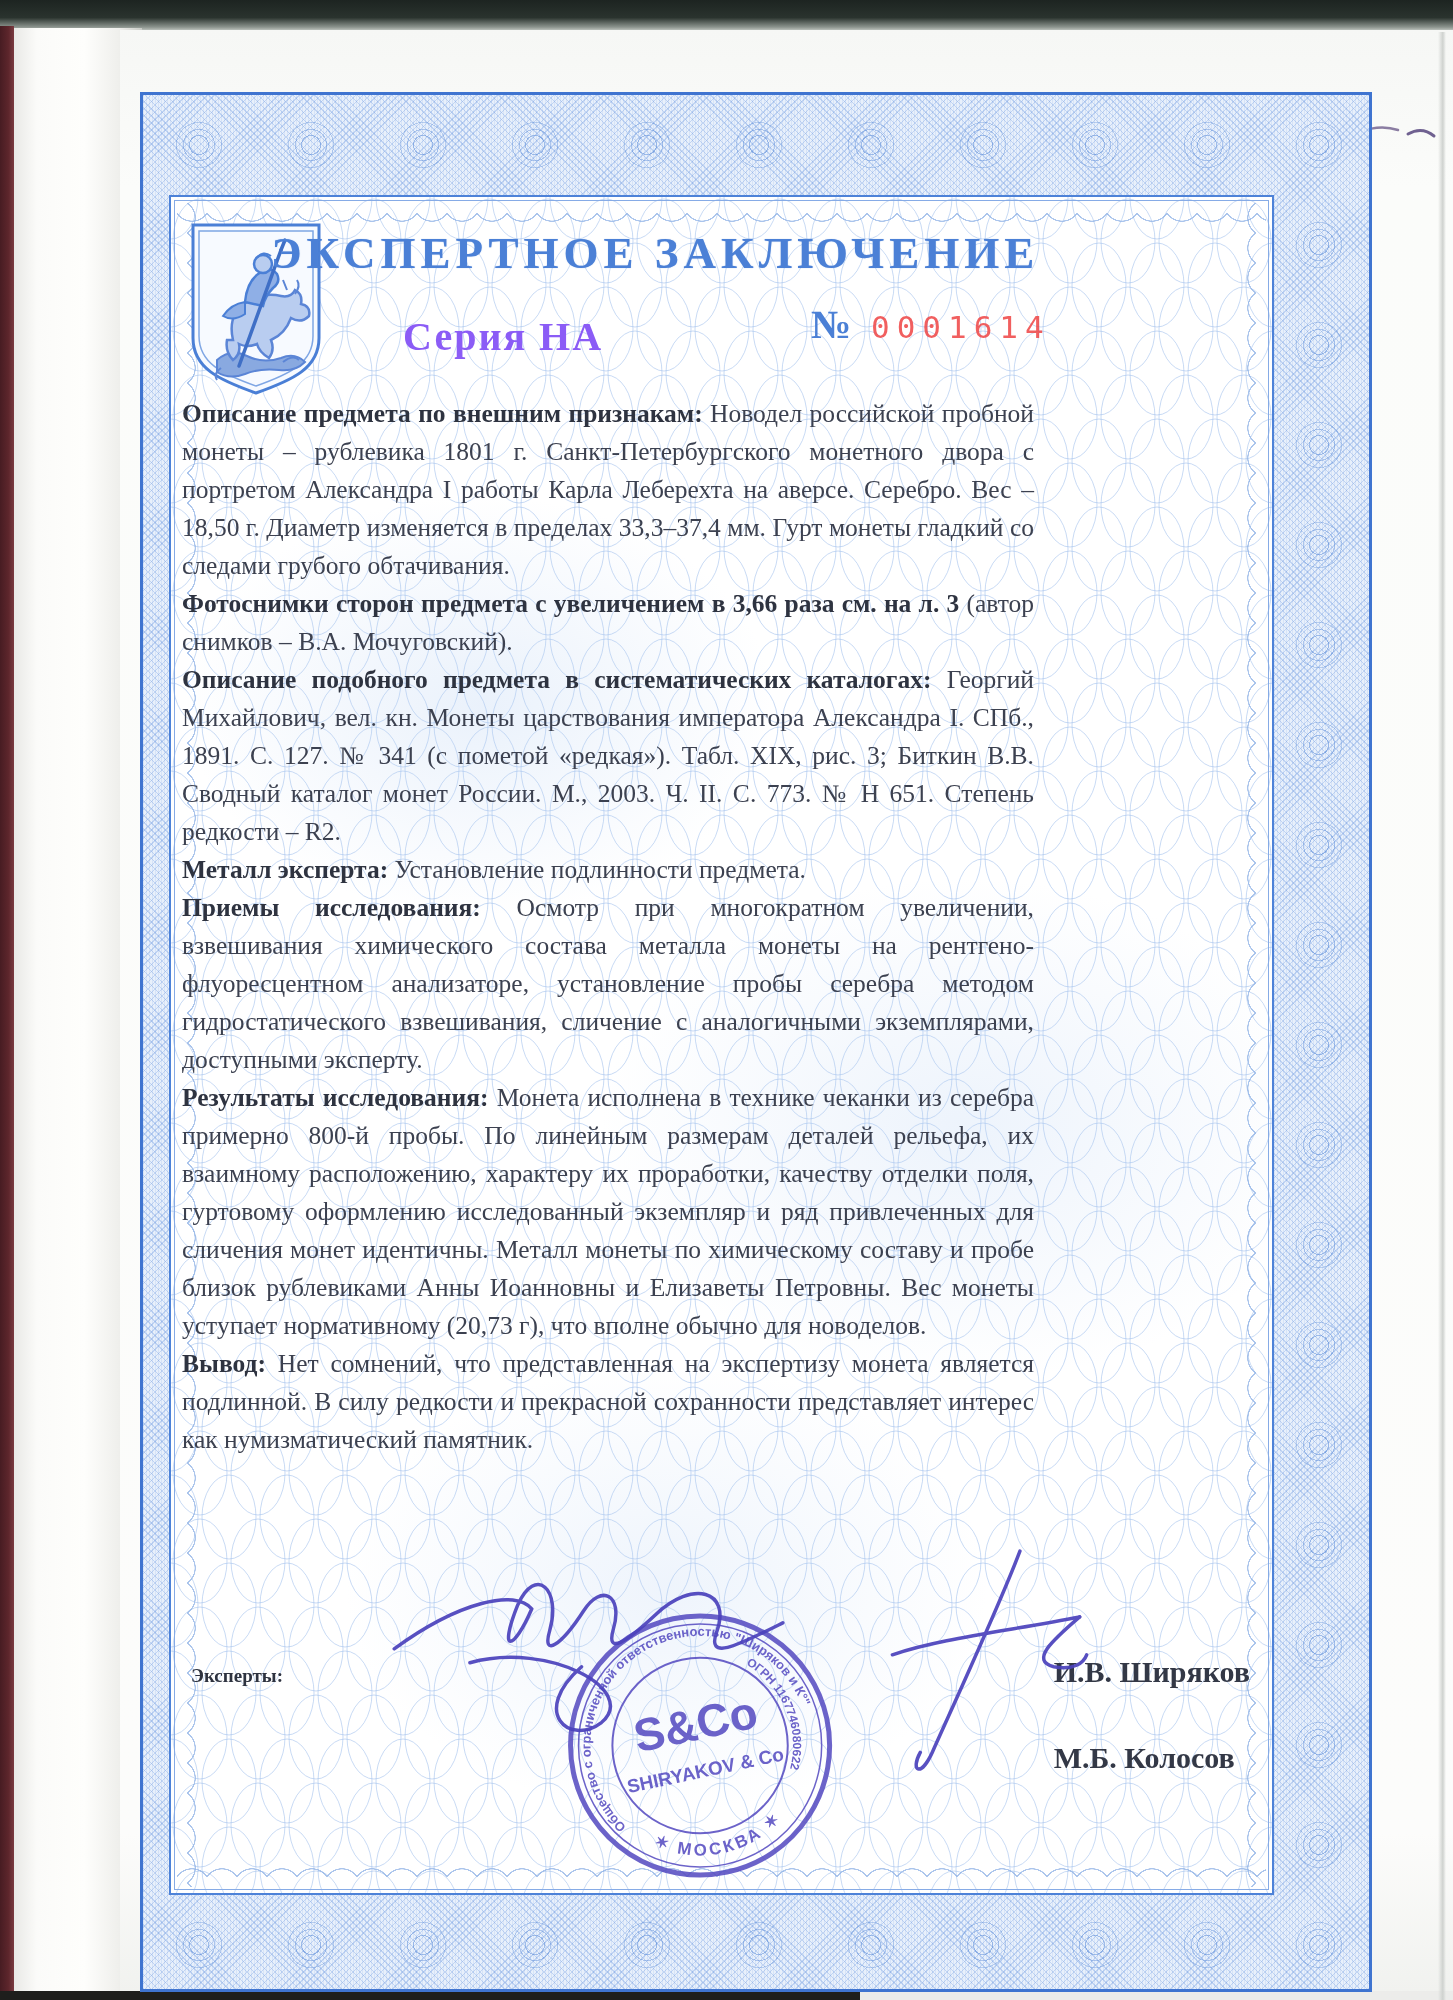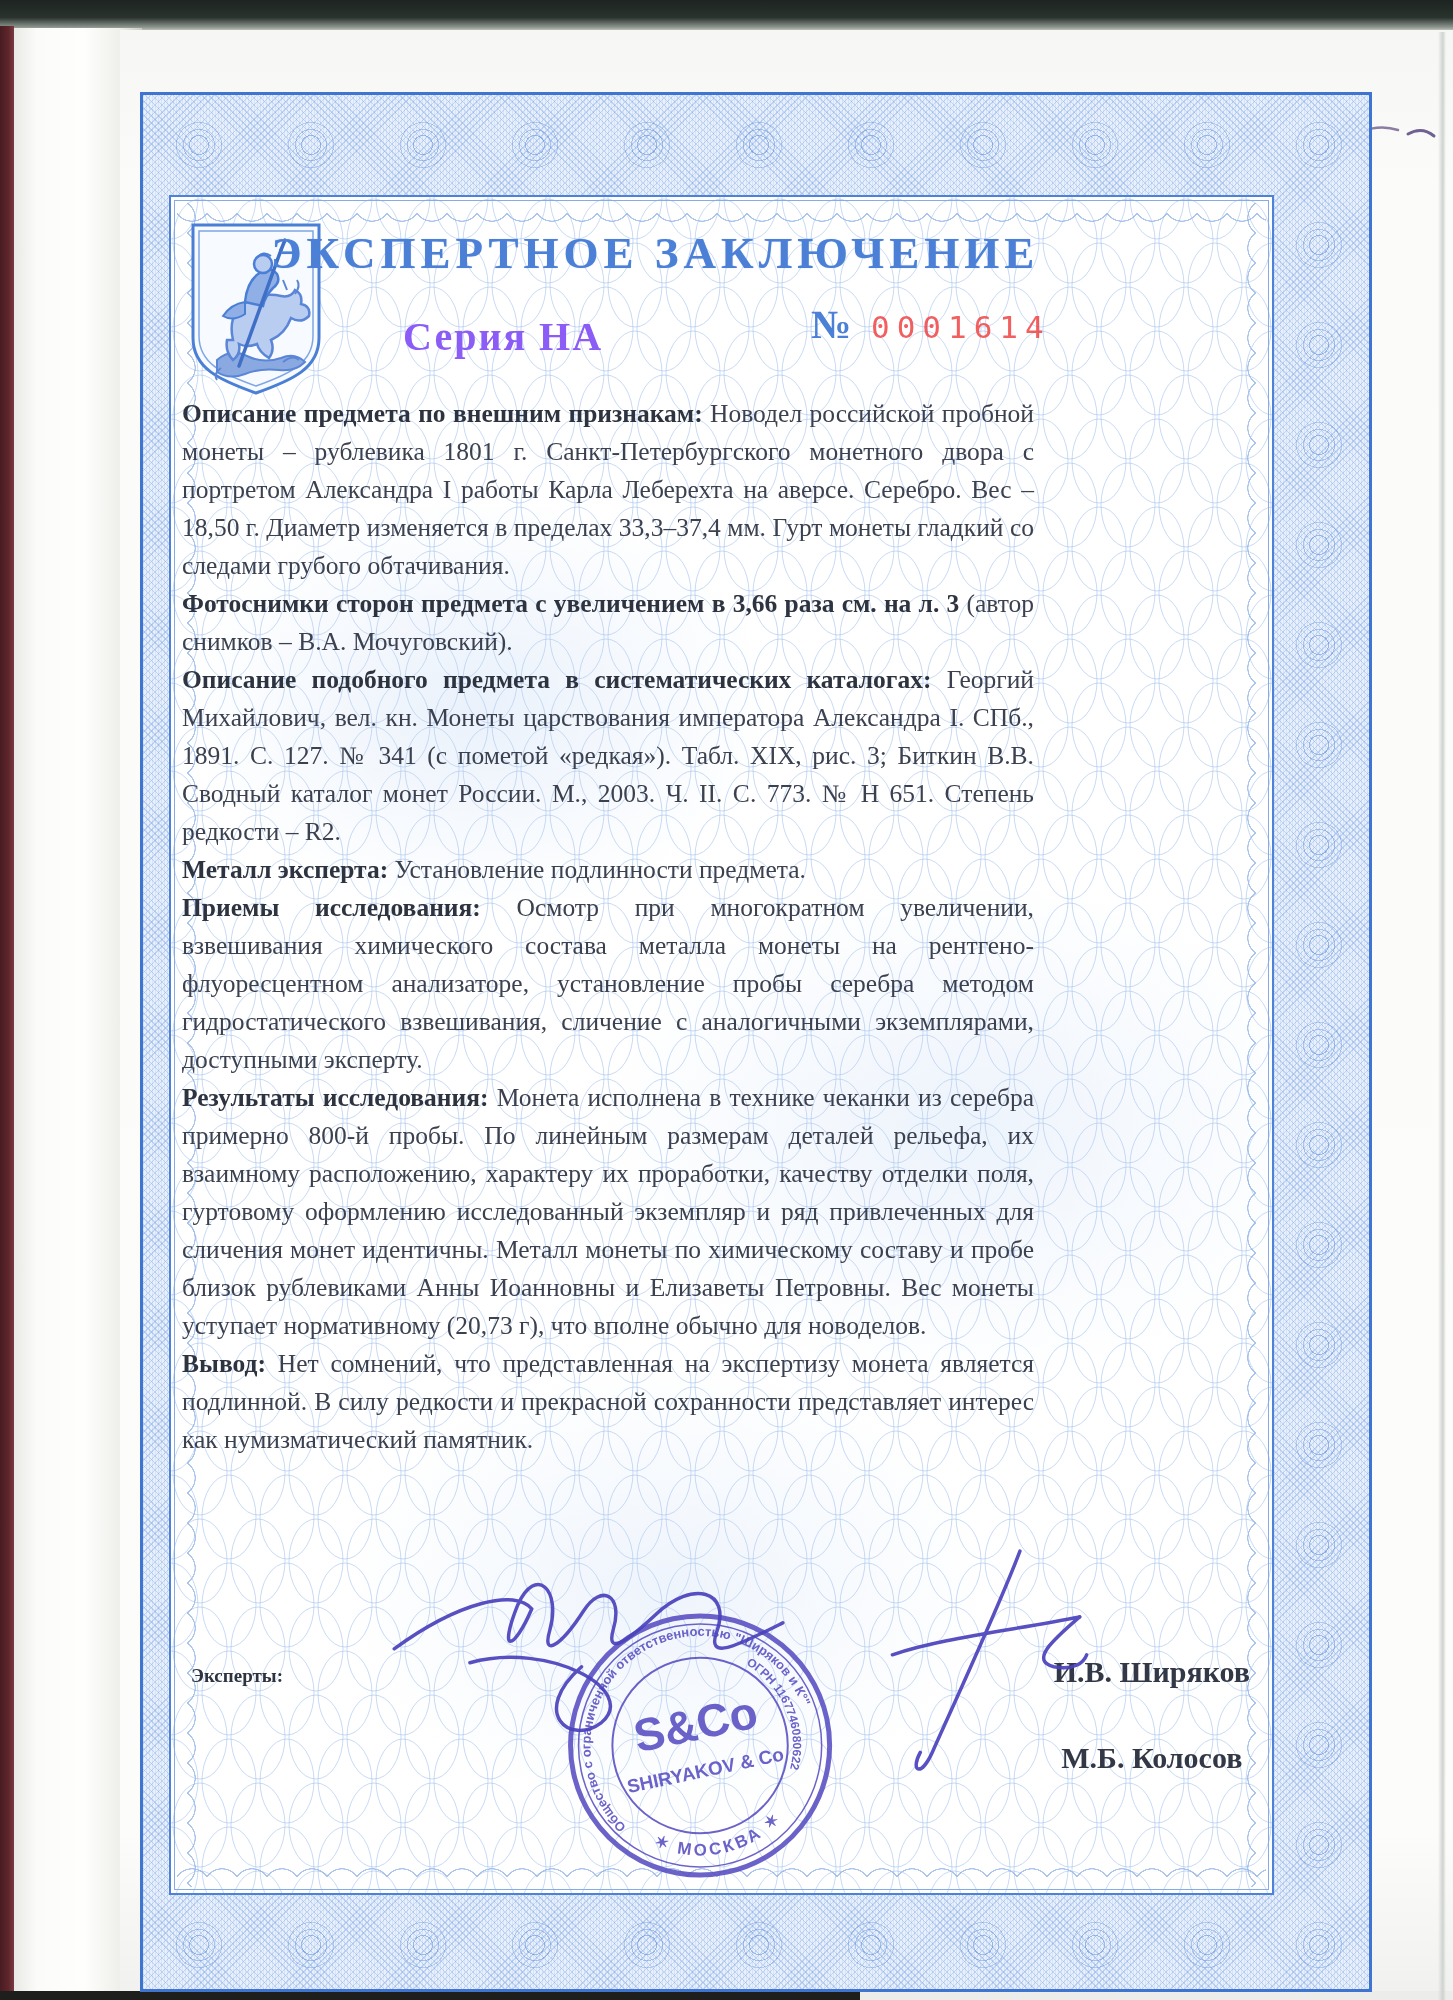--- a/index.html
+++ b/index.html
@@ -56,21 +56,21 @@
   .series{position:absolute;left:232px;top:104px;font-size:40px;color:#8b5cf6;font-weight:bold;letter-spacing:2px;margin-top:12px;}
   .numsign{position:absolute;left:640px;top:104px;font-size:40px;color:#4b80d6;font-weight:bold;}
   .serial{position:absolute;left:700px;top:112px;font-size:31px;color:#ef4444;opacity:.85;
     font-family:"DejaVu Sans Mono", monospace;letter-spacing:7px;}
   .textcol{position:absolute;left:11px;top:198px;width:852px;color:#3c4150;
     font-size:25.5px;line-height:38px;text-align:justify;}
   .para{margin:0;}
   .para b{color:#2e3340;}
   .registry{margin:38px 0 0 0;}
   .experts-label{position:absolute;left:20px;top:1468px;font-size:19px;font-weight:bold;color:#2e3340;}
-  .expert-names{position:absolute;right:22px;top:1458px;text-align:center;}
+  .expert-names{position:absolute;right:22px;top:1458px;text-align:left;}
   .expert-names .nm{font-size:30px;font-weight:bold;color:#333846;margin:0 0 52px 0;}
   .overlay{position:absolute;inset:0;width:100%;height:100%;pointer-events:none;}
   .penmarks{position:absolute;left:1240px;top:118px;width:200px;height:30px;}
 </style>
 </head>
 <body>
 
 <div class="scan-top"></div>
 <div class="page-curl"></div>
 <div class="paper"></div>

